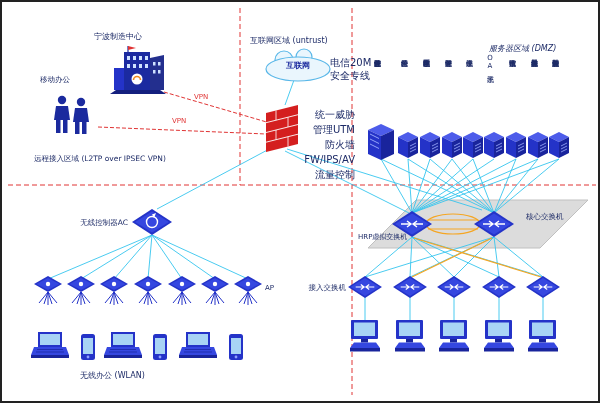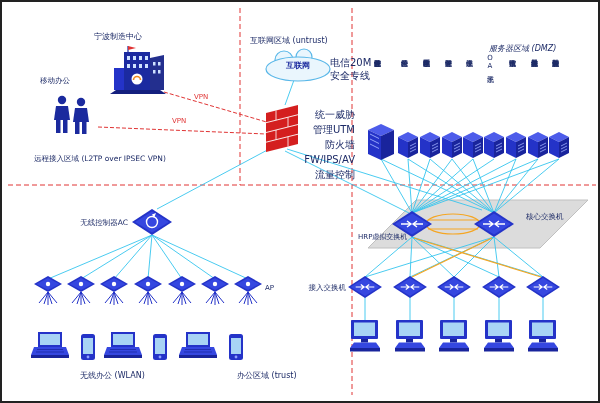--- a/index.html
+++ b/index.html
@@ -155,21 +155,21 @@
       <path d="M490 236 L410 275 M412 236 L539 275"></path>
     </g>
   </svg>
 
   <div class="label big" style="left:92px;top:30px;width:90px;">宁波制造中心</div>
   <div class="node" style="left:104px;top:44px;">
     <svg width="64" height="50" viewBox="0 0 64 50">
         <use href="#sym-building"></use>
       </svg>
   </div>
-  <div class="label" style="left:38px;top:74px;width:60px;">移动办公</div>
+  <div class="label" style="left:38px;top:74px;width:60px;font-family:Liberation Mono, monospace;">移动办公</div>
   <div class="node" style="left:46px;top:92px;">
     <svg width="50" height="42" viewBox="0 0 50 42">
         <use href="#sym-people"></use>
       </svg>
   </div>
   <div class="label red" style="left:192px;top:91px;">VPN</div>
   <div class="label red" style="left:170px;top:115px;">VPN</div>
   <div class="label left" style="left:32px;top:152px;width:185px;">远程接入区域 (L2TP over IPSEC VPN)</div>
 
   <div class="label big" style="left:248px;top:34px;width:110px;">互联网区域 (untrust)</div>
@@ -294,21 +294,20 @@
         <use href="#sym-phone"></use>
       </svg></div>
   <div class="node" style="left:177px;top:330px;"><svg width="38" height="28" viewBox="0 0 38 28">
         <use href="#sym-laptop"></use>
       </svg></div>
   <div class="node" style="left:227px;top:332px;"><svg width="14" height="26" viewBox="0 0 14 26">
         <use href="#sym-phone"></use>
       </svg></div>
 
   <div class="label big" style="left:78px;top:369px;width:100px;">无线办公 (WLAN)</div>
-  <div class="label big" style="left:235px;top:369px;width:100px;">办公区域 (trust)</div>
 
   <div class="label right" style="left:296px;top:281px;width:48px;text-align:right;">接入交换机</div>
   <div class="node" style="left:346px;top:274px;"><svg width="34" height="22" viewBox="0 0 40 26">
         <use href="#sym-switch"></use>
       </svg></div>
   <div class="node" style="left:391px;top:274px;"><svg width="34" height="22" viewBox="0 0 40 26">
         <use href="#sym-switch"></use>
       </svg></div>
   <div class="node" style="left:435px;top:274px;"><svg width="34" height="22" viewBox="0 0 40 26">
         <use href="#sym-switch"></use>

